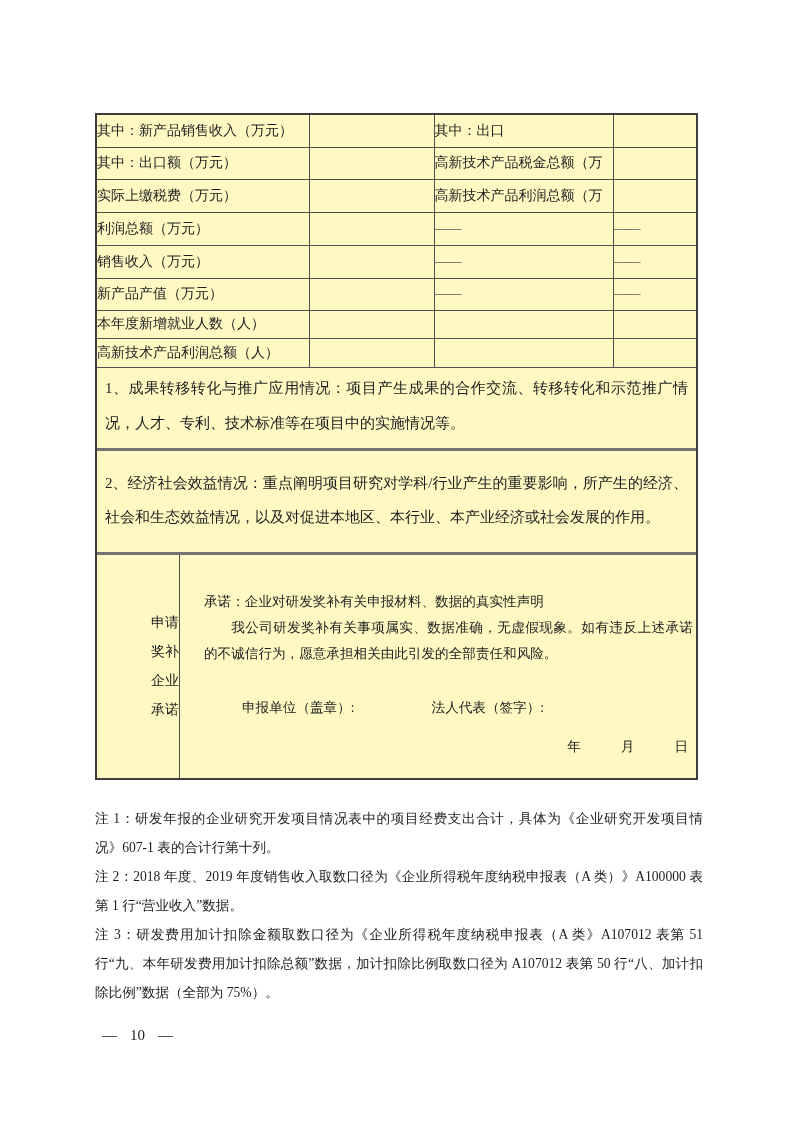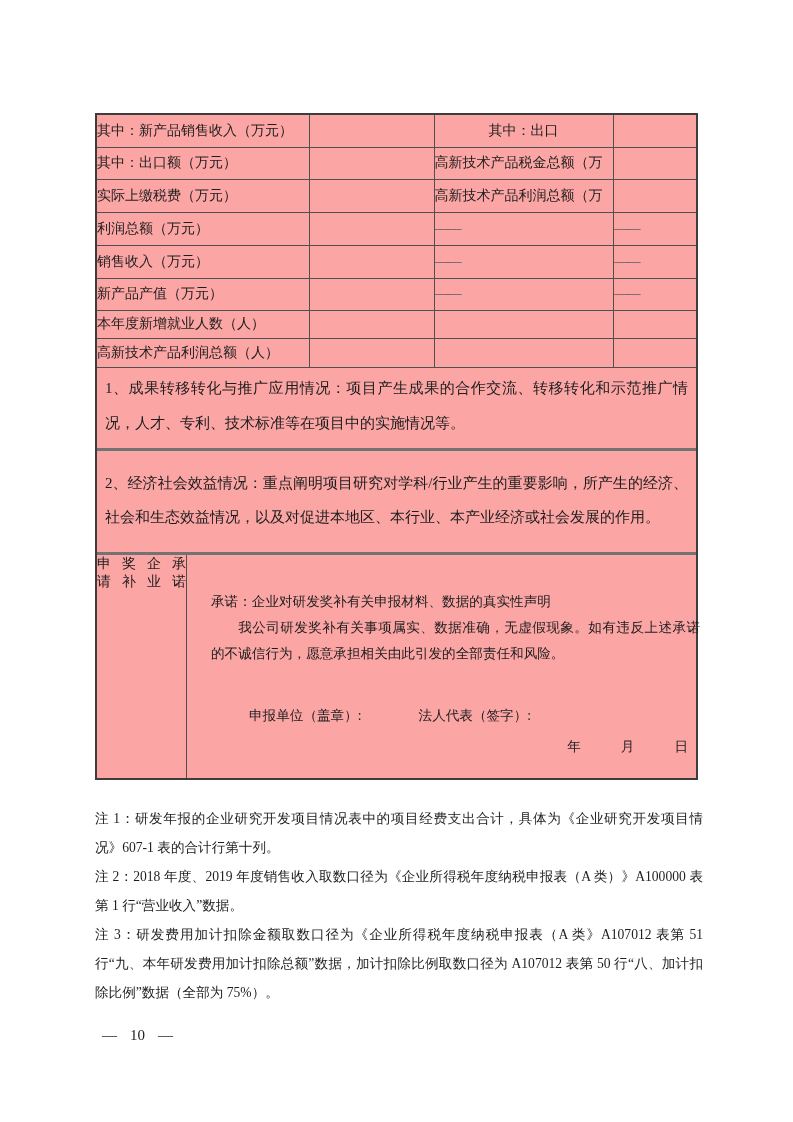--- a/index.html
+++ b/index.html
@@ -13,70 +13,70 @@
     color:#1d1d1d;
     overflow:hidden;
   }
 
   
   .form-box {
     position:absolute; left:95px; top:113px;
     width:603px; height:667px;
     border:2px solid #3d3d3d;
     display:flex; flex-direction:column;
-    background:#fca5a5;
+    background:#fef9c3;
   }
 
   table.grid { border-collapse:collapse; table-layout:fixed; width:100%; flex:none; }
   table.grid td {
     border-right:1px solid #4f4f4f;
     border-bottom:1px solid #4f4f4f;
     font-size:14px;
     vertical-align:middle;
     white-space:nowrap;
     overflow:hidden;
     padding:0;
   }
   table.grid td:last-child { border-right:none; }
   td.lbl  { padding-left:8px; }
   td.lbl-indent { padding-left:60px; }
   td.lbl2 { padding-left:4px; }
-  td.lbl2-center { padding-left:36px;text-align:center; }
+  td.lbl2-center { padding-left:36px; }
   td.dash { padding-left:5px; color:#5a5a5a; letter-spacing:-1px; }
   td.dash2 { padding-left:7px; color:#5a5a5a; letter-spacing:-1px; }
 
   .sect {
     flex:none; width:100%;
     border-bottom:3px solid #737373;
     font-size:15px; line-height:35px;
     padding:3px 8px 0 8px;
     text-align:justify;
   }
   .sect-1 { height:83px; }
   .sect-2 { height:104px; line-height:34px; padding-top:15px; }
 
   .commit { flex:1 1 auto; display:flex; }
   .commit-side {
     flex:0 0 83px;
     border-right:1px solid #4f4f4f;
-    display:flex; flex-direction:row;
-    justify-content:center; align-items:flex-start;
+    display:flex; flex-direction:column;
+    justify-content:center; align-items:flex-end;
     gap:11px; font-size:14px;
   }
   .commit-main { flex:1 1 auto; position:relative;text-decoration:underline; }
   .commit-text {
     position:absolute; left:24px; top:34px; width:489px;
     font-size:13.6px; line-height:26px; text-align:justify;
   }
   .commit-text .indent { text-indent:2em; }
   .sign-row {
-    position:absolute; left:62px; top:152px;
+    position:absolute; left:62px; top:144px;
     font-size:13.6px; display:flex;
   }
-  .sign-row .sign-label { margin-left:57px; }
+  .sign-row .sign-label { margin-left:77px; }
   .date-row {
     position:absolute; right:8px; top:183px;
     font-size:13.6px; display:flex; gap:40px;
   }
 
   
   .notes {
     position:absolute; left:95px; top:804px; width:608px;
     font-size:13.6px; line-height:29px; text-align:justify;
   }

